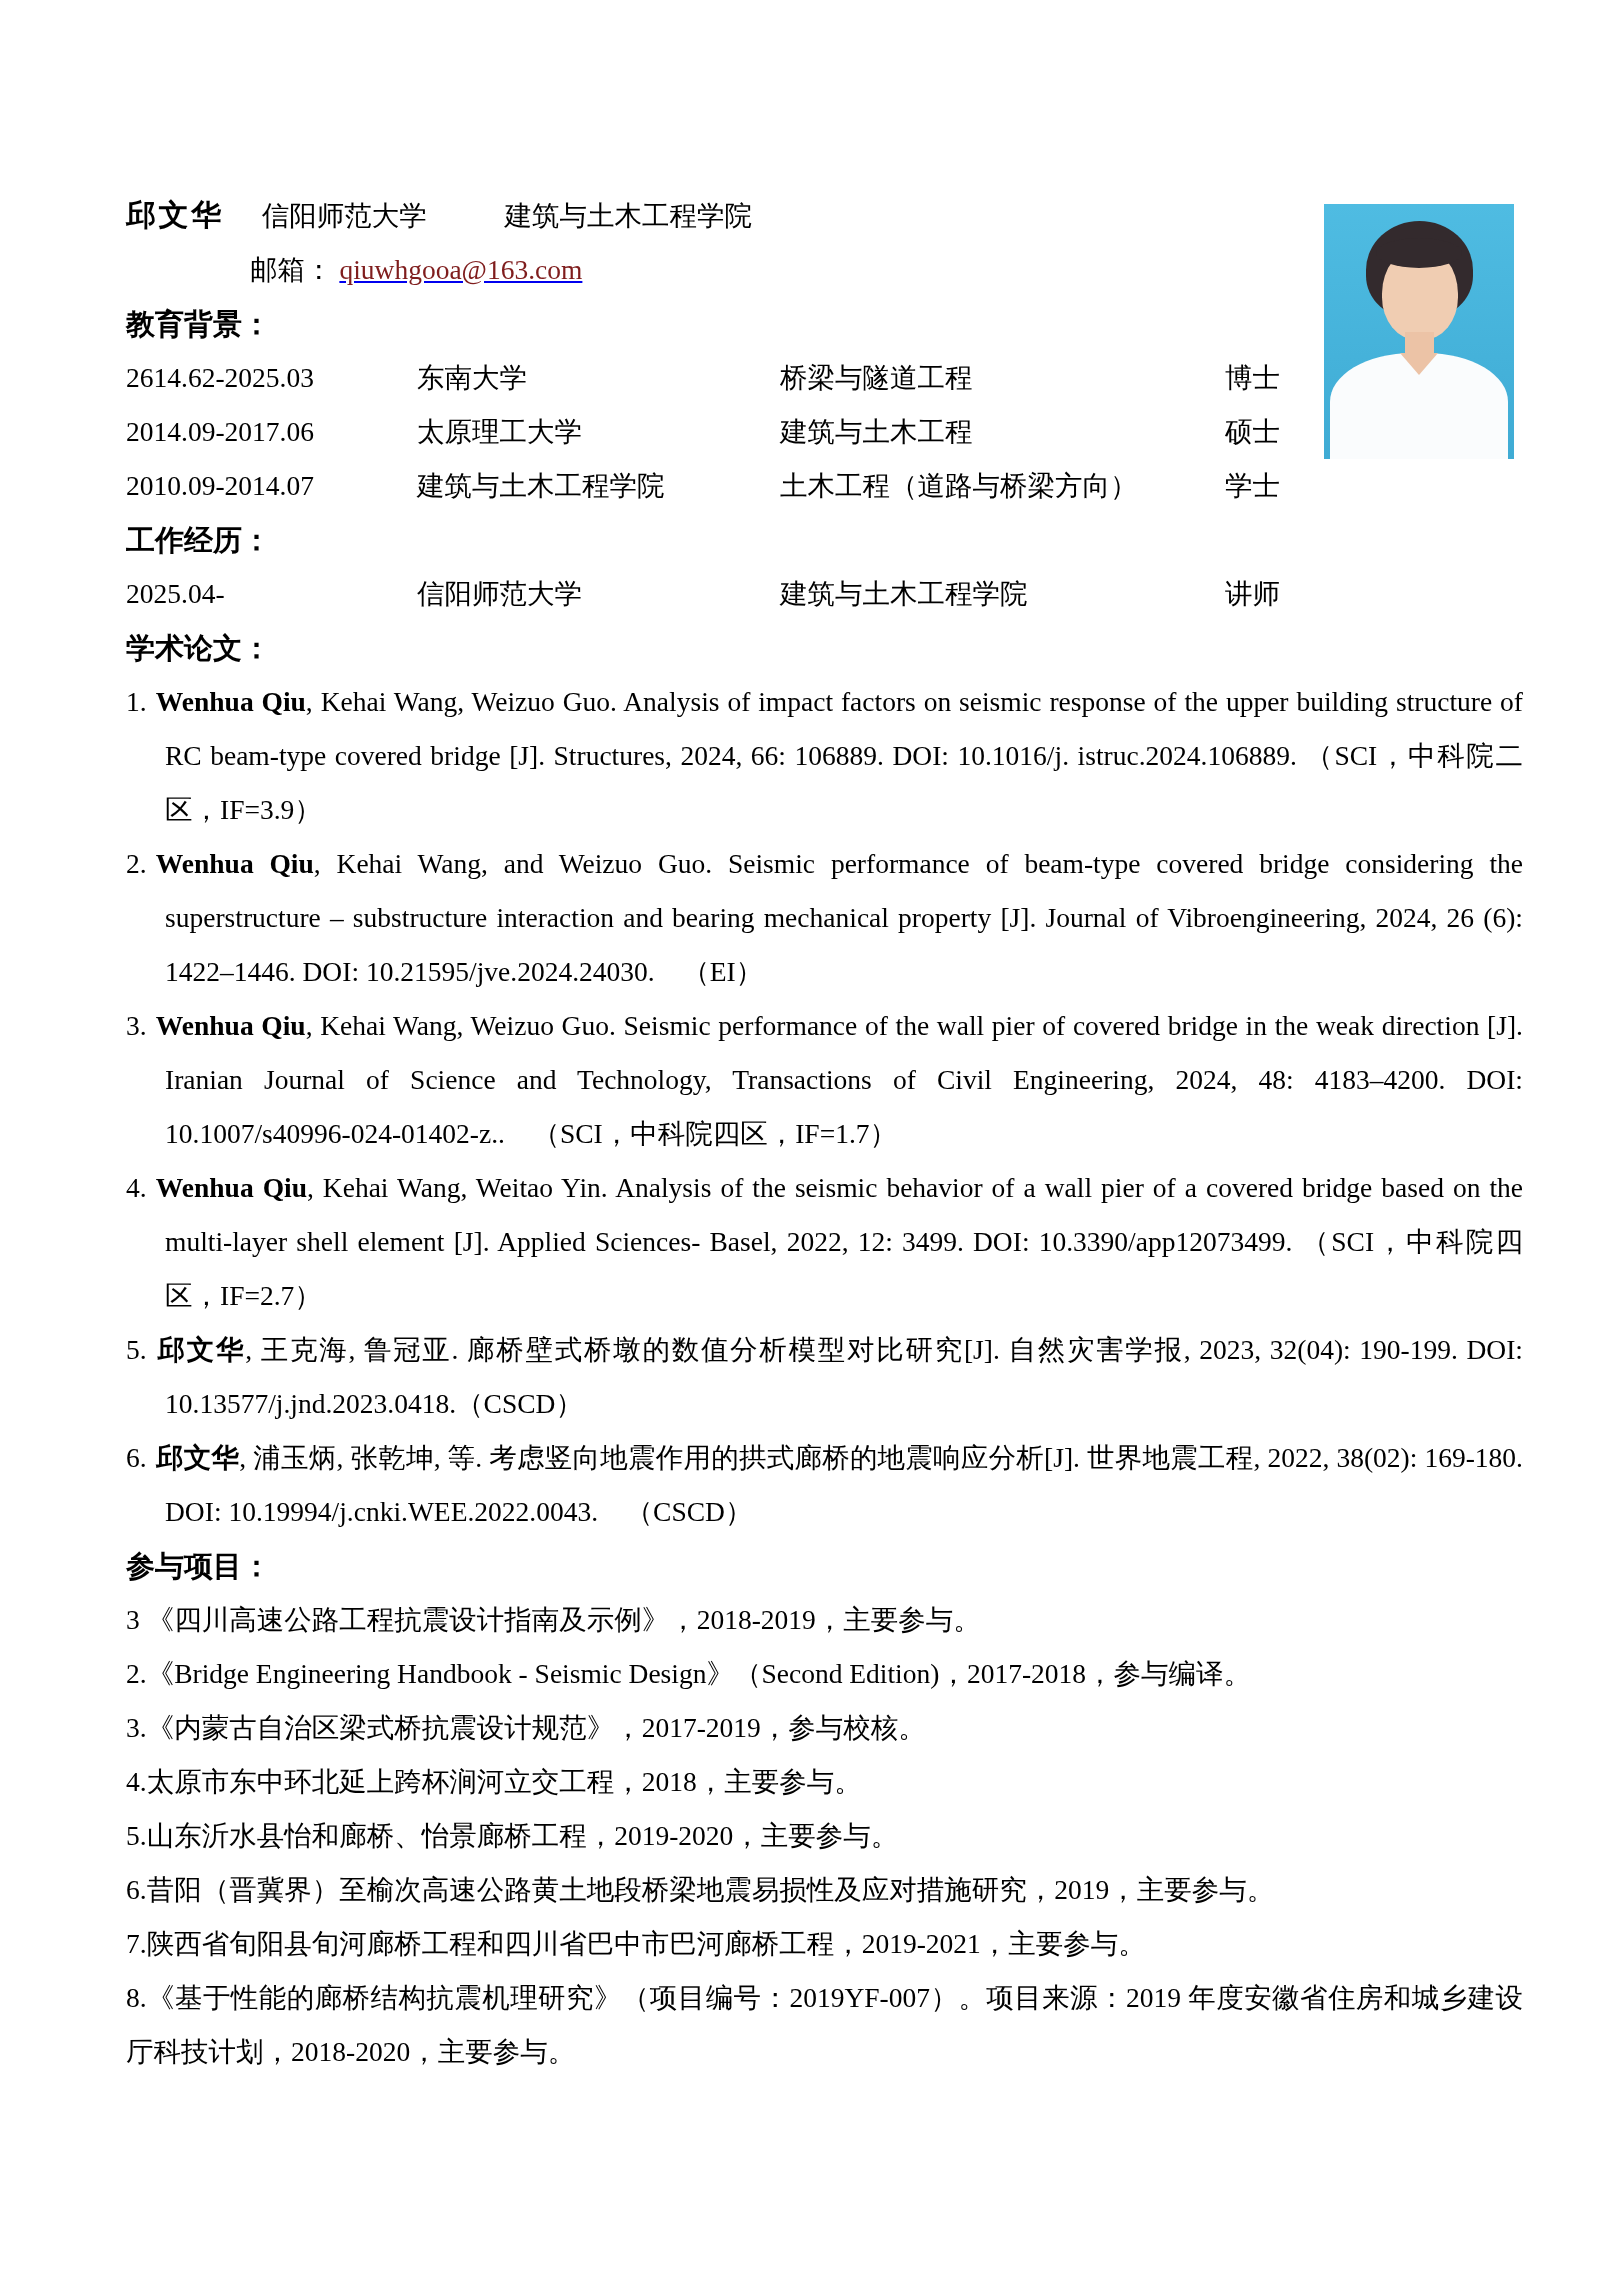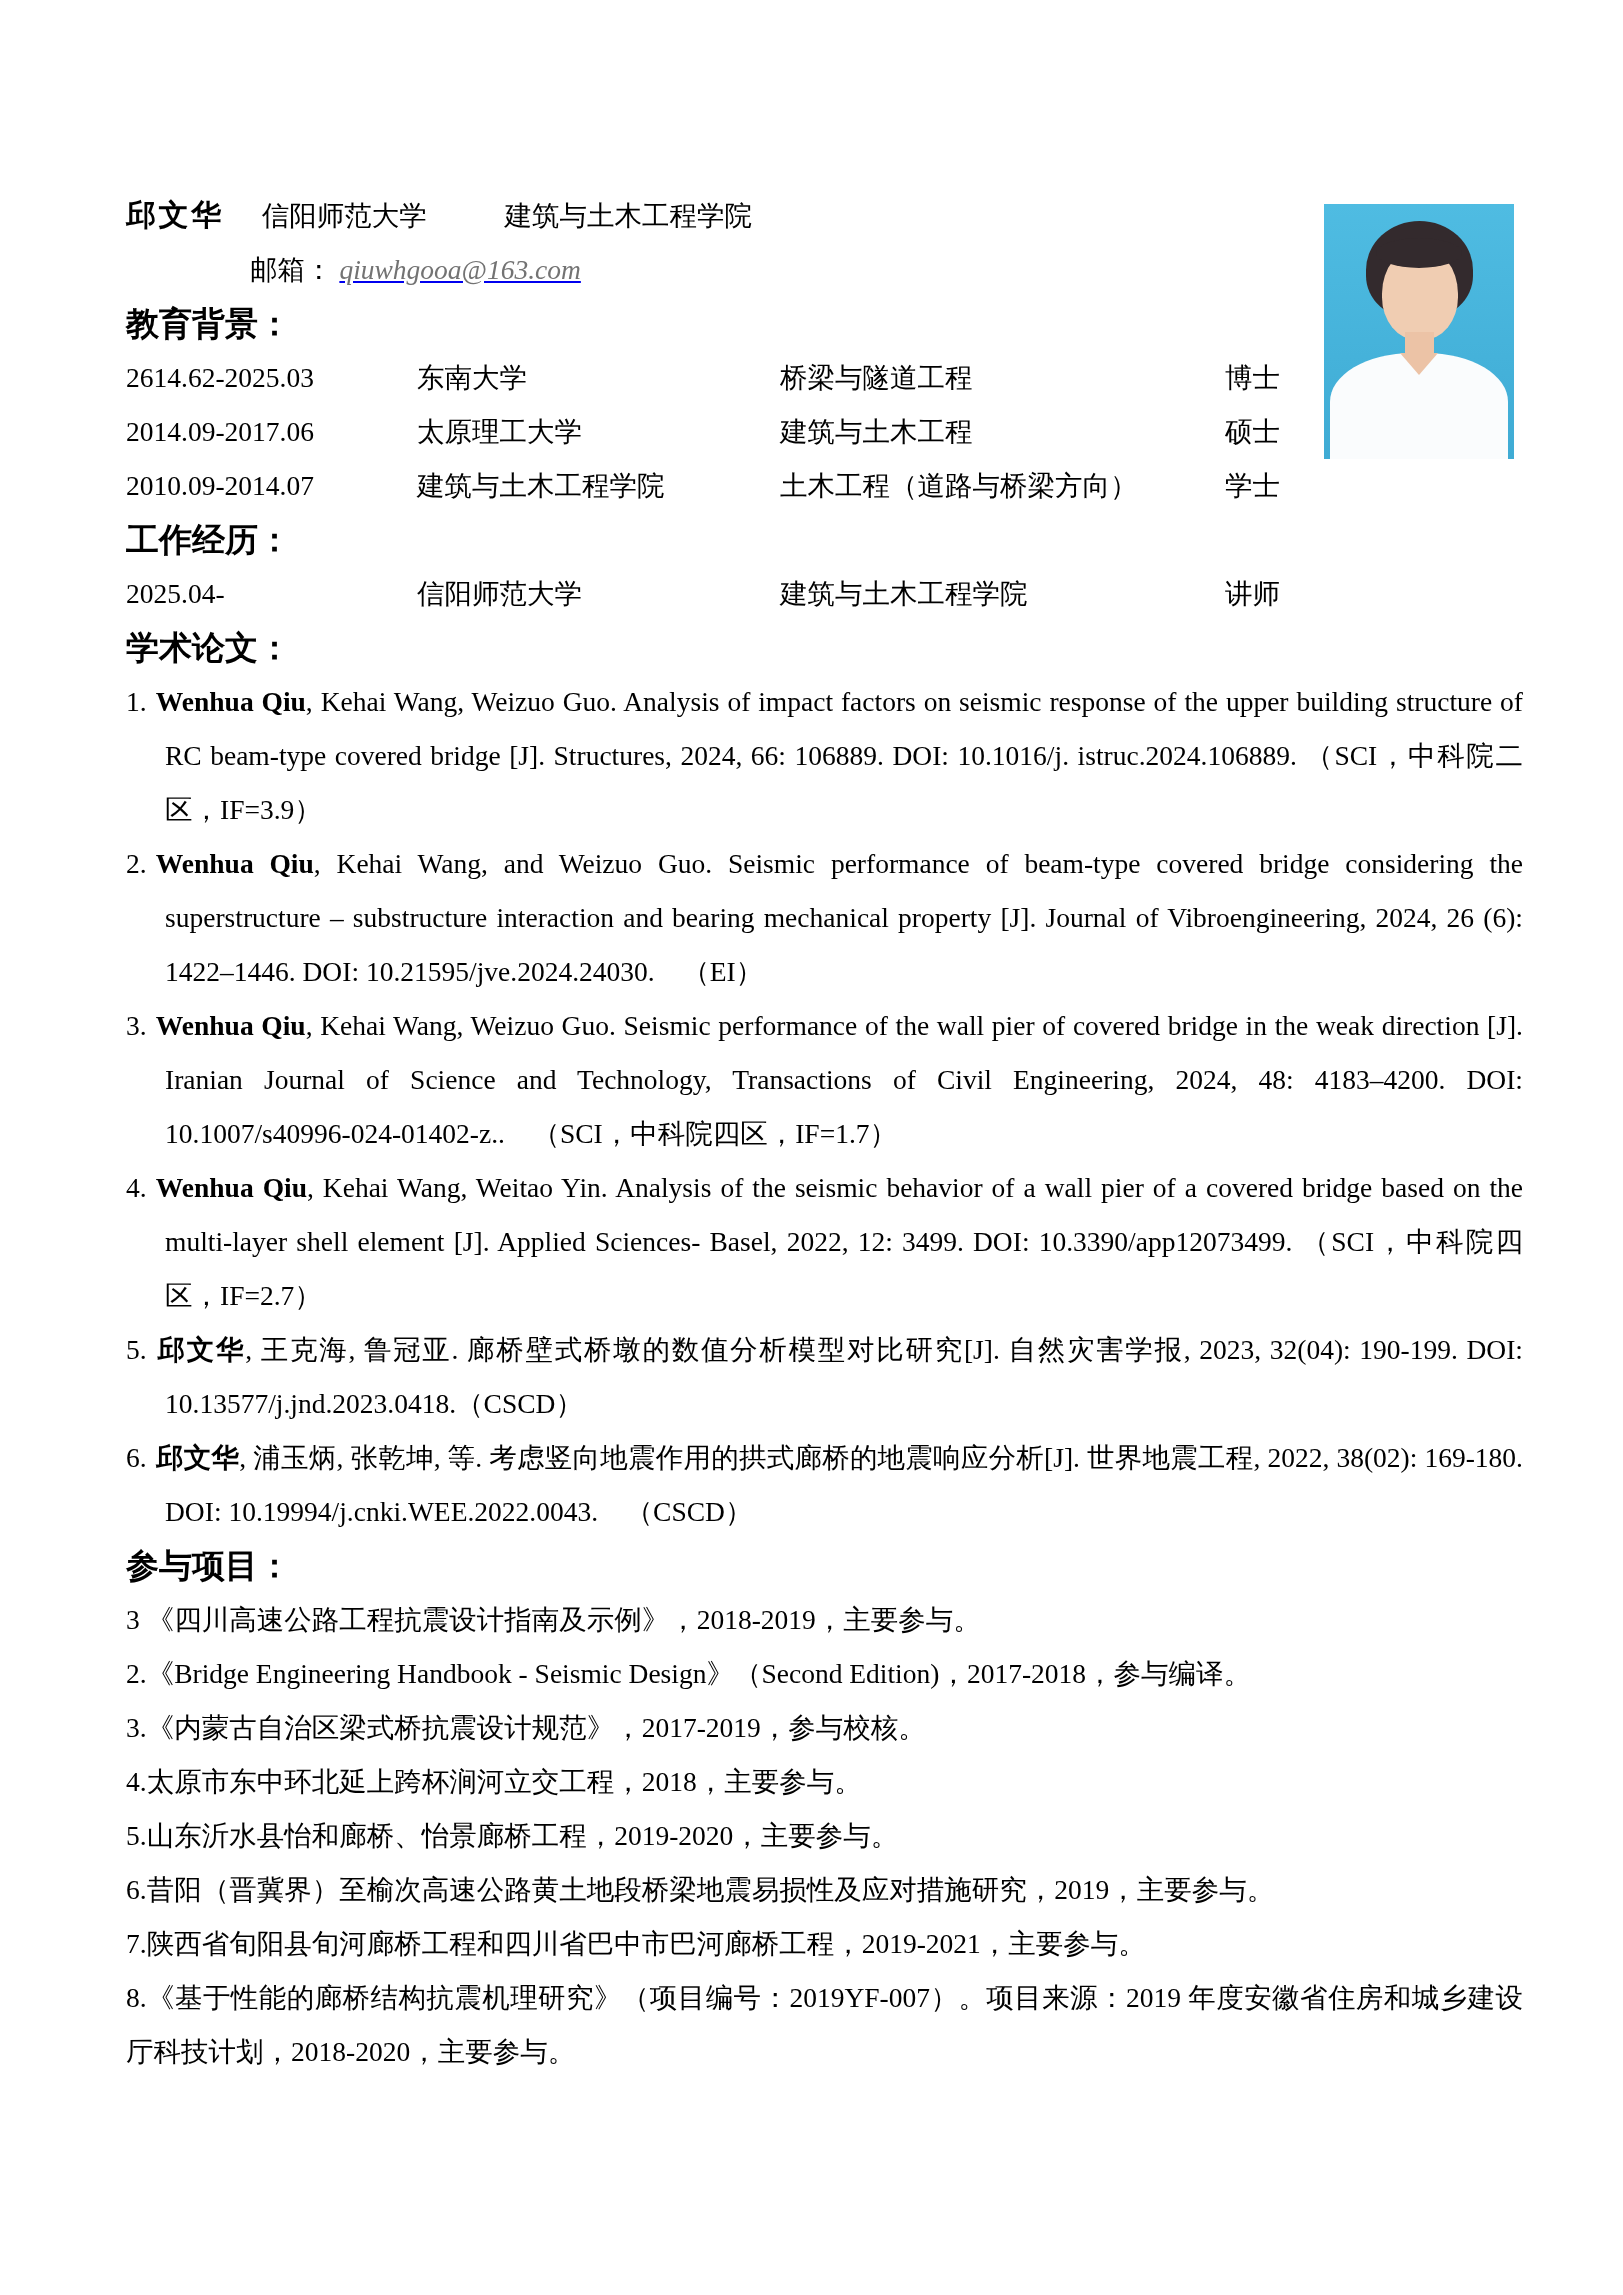--- a/index.html
+++ b/index.html
@@ -19,22 +19,22 @@
     top: 188px;
     width: 1397px;
     font-size: 27.5px;
     line-height: 54px;
   }
   .line { white-space: nowrap; }
   .bold { font-weight: bold; }
   .person-name { font-weight: bold; font-size: 30px; margin-right: 31px; letter-spacing: 2.6px; }
   .college-gap { margin-left: 71px; }
   .email-line { padding-left: 124px; }
-  .email-link { color: #737373; text-decoration: underline; text-decoration-color: #0000ee; font-style: italic; }
-  .heading { font-weight: bold; font-size: 33px; }
+  .email-link { color: #7f1d1d; text-decoration: underline; text-decoration-color: #0000ee; }
+  .heading { font-weight: bold; font-size: 29px; }
   .edu-row { display: grid; grid-template-columns: 291px 363px 445px auto; }
   .edu-cell { white-space: nowrap; }
   .pub { text-align: justify; padding-left: 39px; text-indent: -39px; }
   .pub .num { margin-right: 9.2px; }
   .proj { text-align: justify; }
   
   .photo {
     position: absolute;
     left: 1324px;
     top: 204px;

